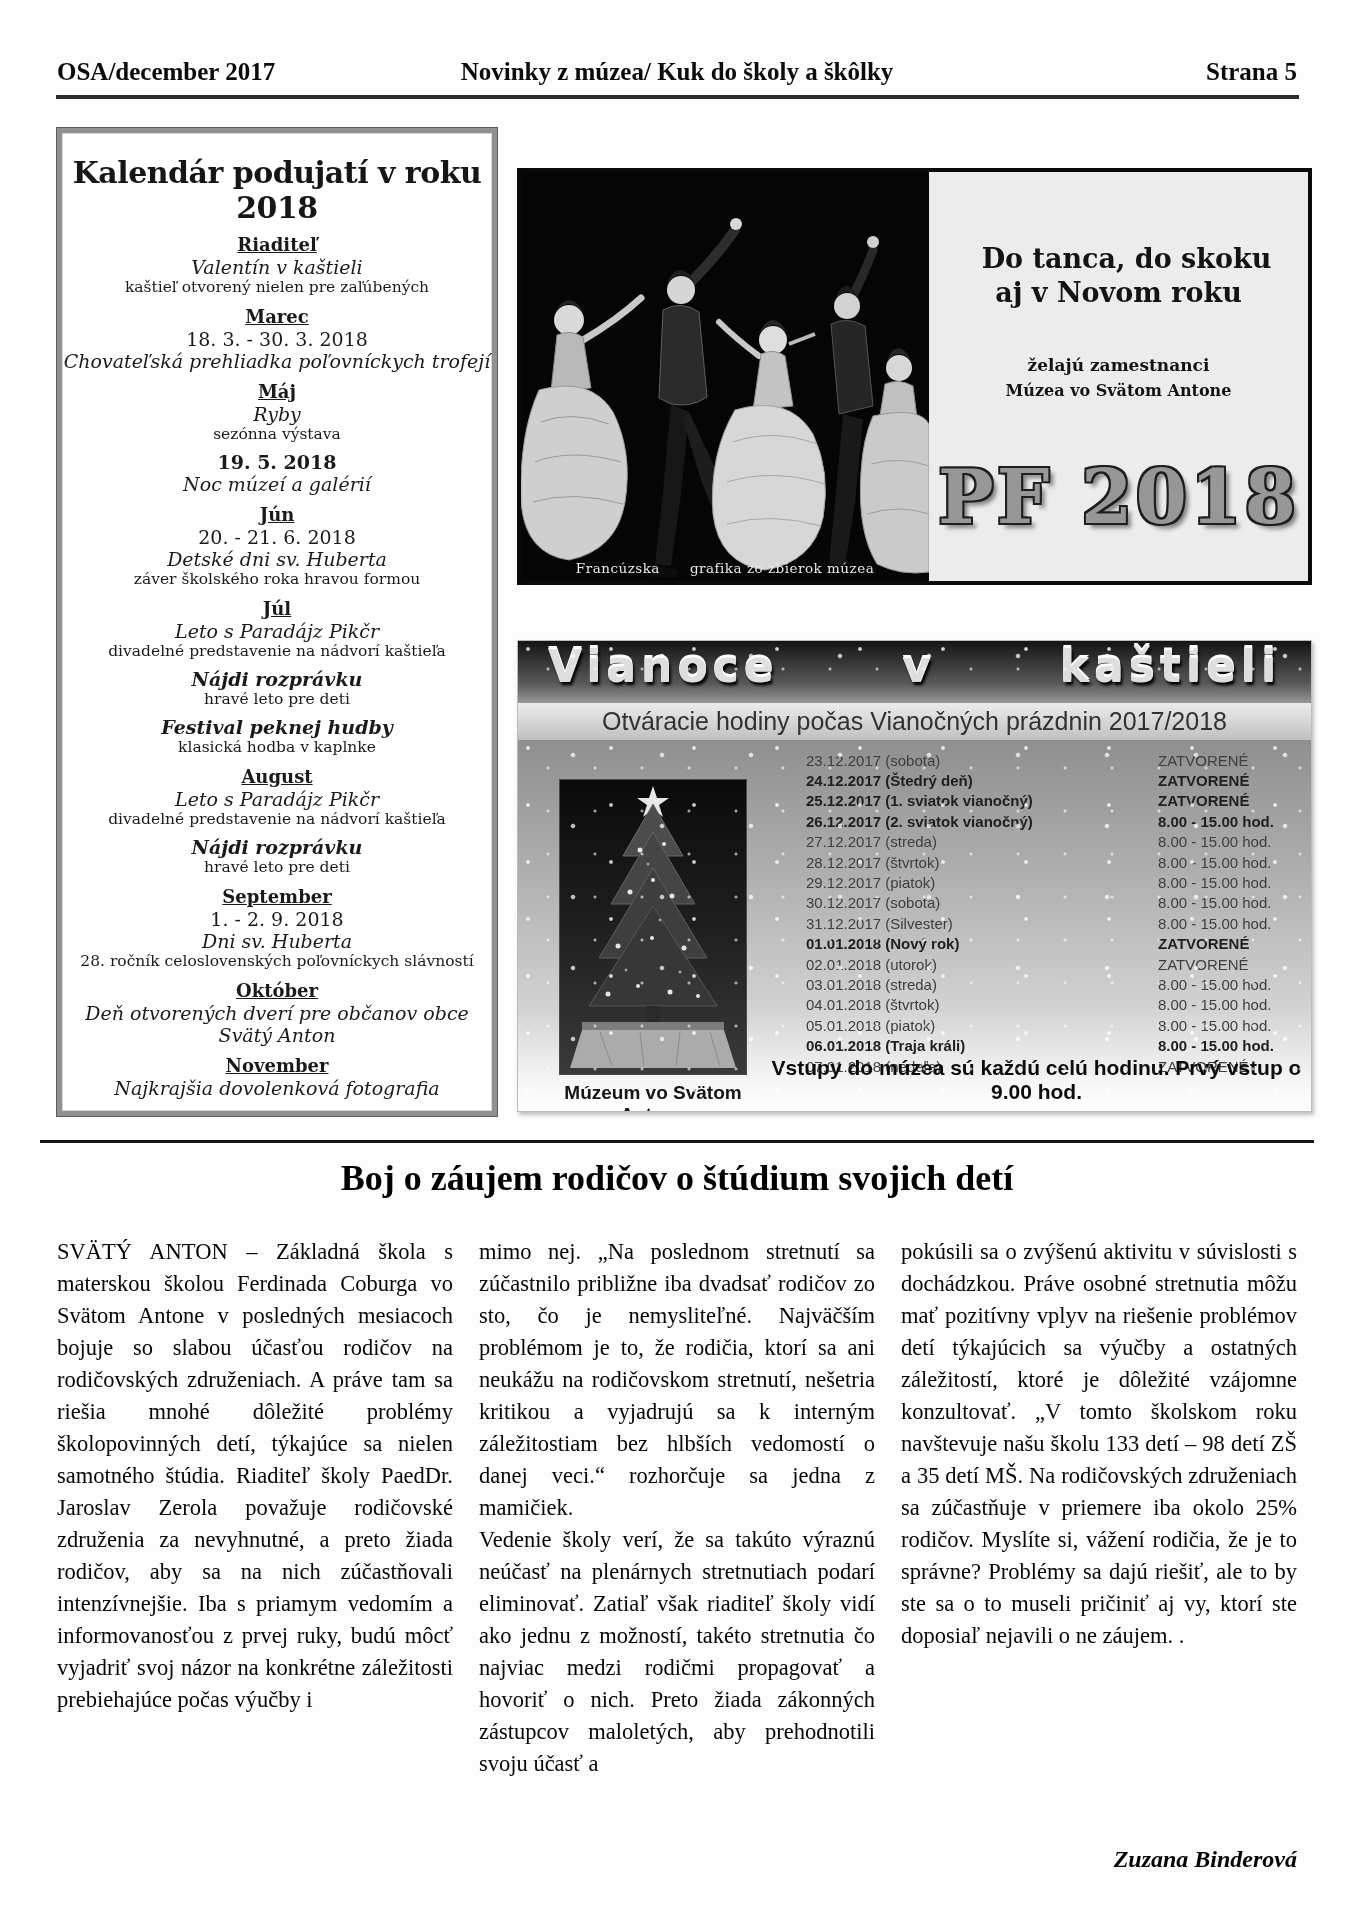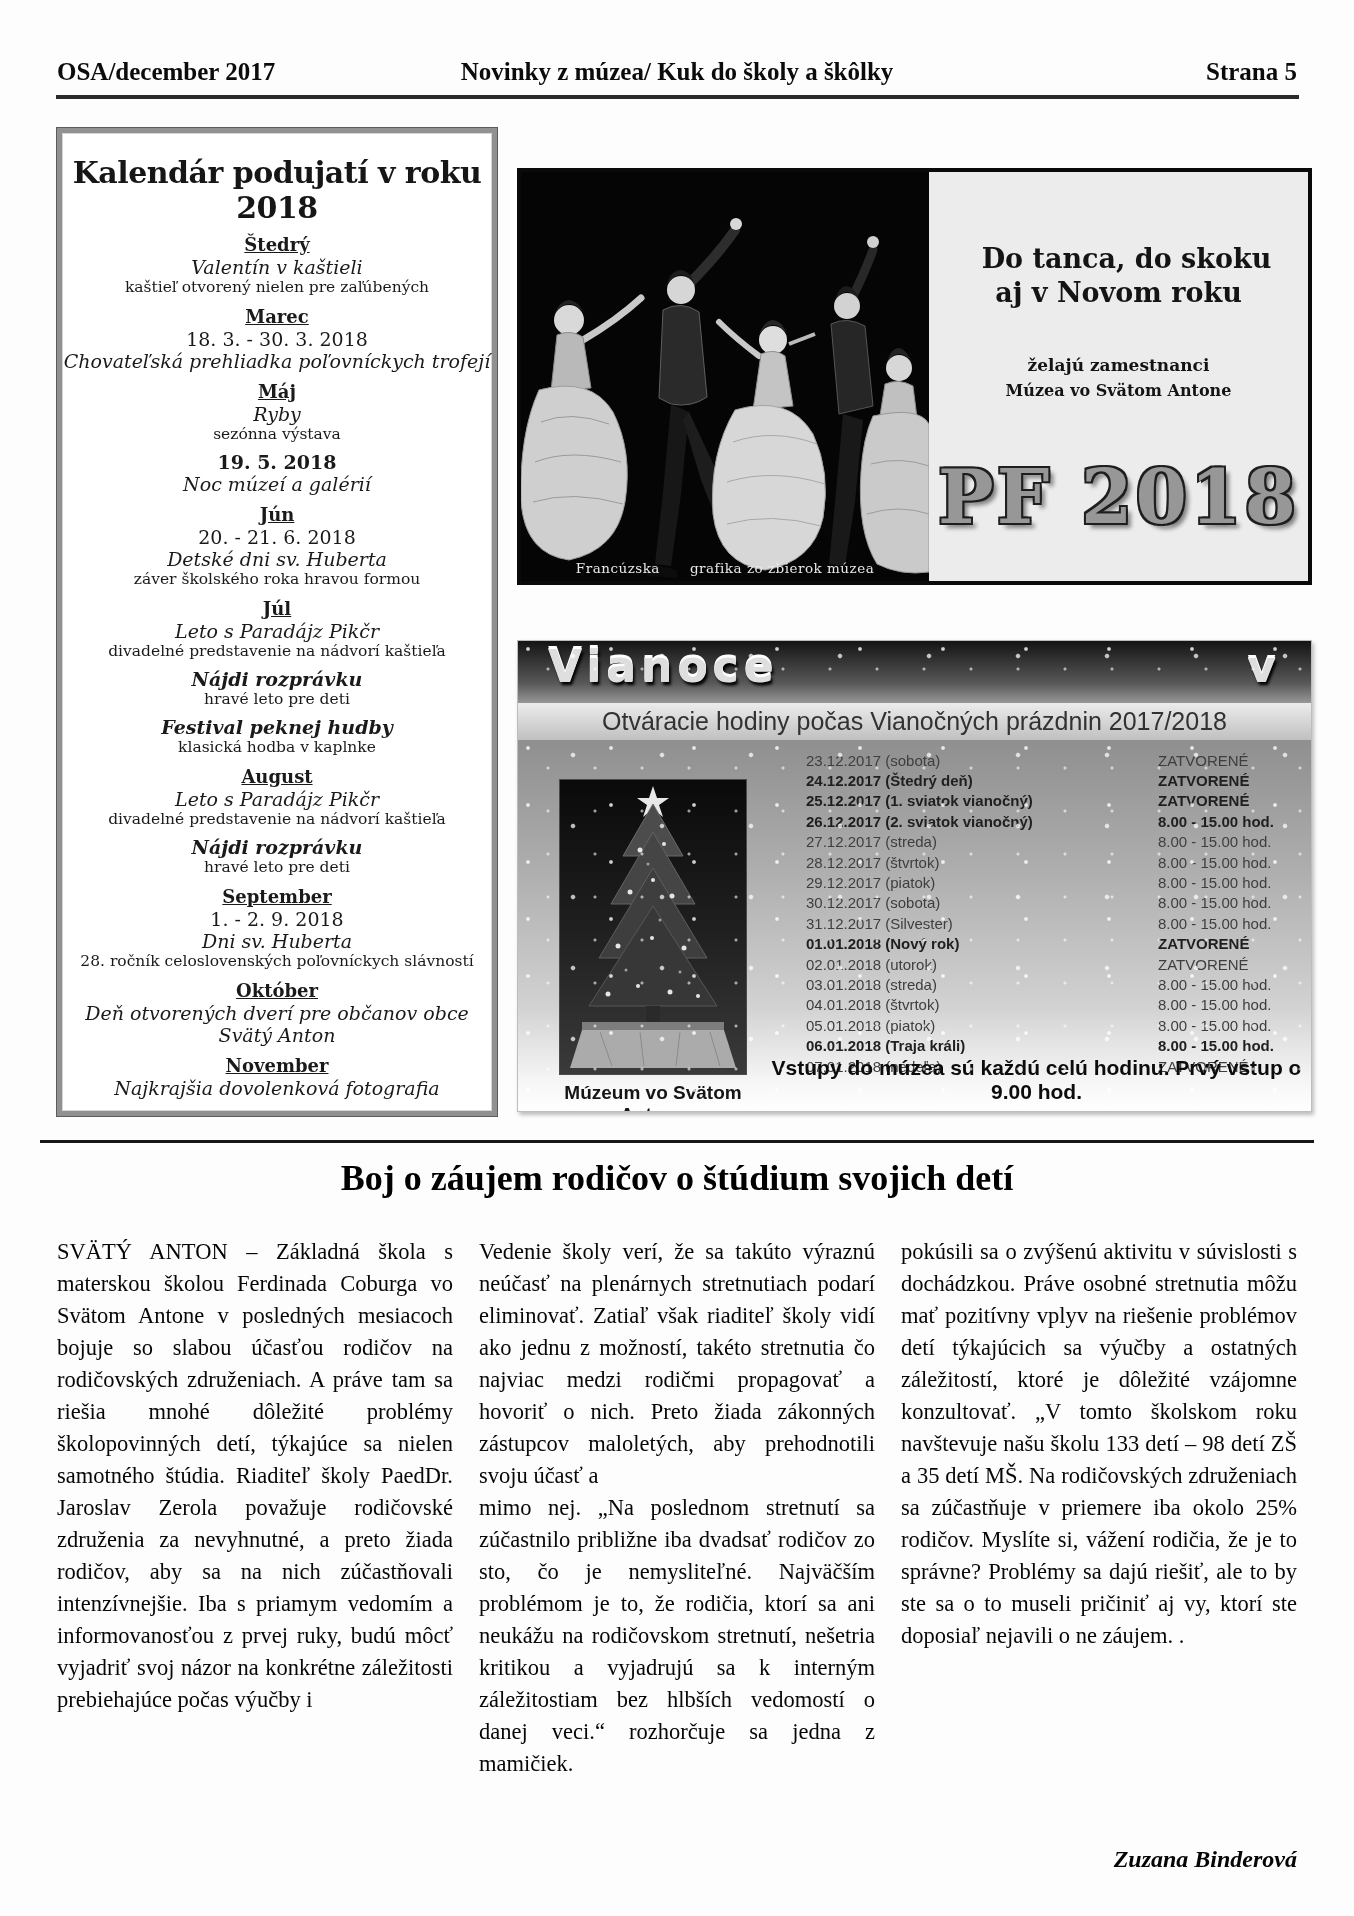--- a/index.html
+++ b/index.html
@@ -91,21 +91,21 @@
   <span class="h-left">OSA/december 2017</span>
   <span class="h-center">Novinky z múzea/ Kuk do školy a škôlky</span>
   <span class="h-right">Strana 5</span>
 </div>
 <div class="header-rule"></div>
 
 <div class="calendar">
   <div class="calendar-title">Kalendár podujatí v roku 2018</div>
   <div>
 
-      <div class="cal-line month gap">Štedrý</div>
+      <div class="cal-line month gap">Riaditeľ</div>
 
       <div class="cal-line event">Valentín v kaštieli</div>
 
       <div class="cal-line desc">kaštieľ otvorený nielen pre zaľúbených</div>
 
       <div class="cal-line month gap">Marec</div>
 
       <div class="cal-line date">18. 3. - 30. 3. 2018</div>
 
       <div class="cal-line event">Chovateľská prehliadka poľovníckych trofejí</div>
@@ -237,20 +237,21 @@
     <div class="g3">želajú zamestnanci</div>
     <div class="g4">Múzea vo Svätom Antone</div>
     <div class="pf">PF 2018</div>
   </div>
 </div>
 
 <div class="xmas">
   <div class="xmas-head snowy">
     <span class="tw">Vianoce</span>
     <span class="tw">v</span>
+    <span class="tw">kaštieli</span>
   </div>
   <div class="xmas-sub">Otváracie hodiny počas Vianočných prázdnin 2017/2018</div>
   <div class="xmas-body snowy">
     <div class="tree-col">
       <div class="tree-photo">
         <svg viewBox="0 0 186 294" preserveAspectRatio="none">
           <defs>
             <linearGradient id="pg" x1="0" y1="0" x2="0" y2="1">
               <stop offset="0" stop-color="#0a0a0a"></stop>
                 <stop offset=".5" stop-color="#1f1f1f"></stop>
@@ -381,22 +382,22 @@
 <div class="divider"></div>
 <div class="headline">Boj o záujem rodičov o štúdium svojich detí</div>
 
 <div class="columns">
   <div class="col">
 
   <p>SVÄTÝ ANTON – Základná škola s materskou školou Ferdinada Coburga vo Svätom Antone v posledných mesiacoch bojuje so slabou účasťou rodičov na rodičovských združeniach. A práve tam sa riešia mnohé dôležité problémy školopovinných detí, týkajúce sa nielen samotného štúdia. Riaditeľ školy PaedDr. Jaroslav Zerola považuje rodičovské združenia za nevyhnutné, a preto žiada rodičov, aby sa na nich zúčastňovali intenzívnejšie. Iba s priamym vedomím a informovanosťou z prvej ruky, budú môcť vyjadriť svoj názor na konkrétne záležitosti prebiehajúce počas výučby i</p>
     </div>
   <div class="col">
 
-  <p>Vedenie školy verí, že sa takúto výraznú neúčasť na plenárnych stretnutiach podarí eliminovať. Zatiaľ však riaditeľ školy vidí ako jednu z možností, takéto stretnutia čo najviac medzi rodičmi propagovať a hovoriť o nich. Preto žiada zákonných zástupcov maloletých, aby prehodnotili svoju účasť a</p>
-      <p>mimo nej. „Na poslednom stretnutí sa zúčastnilo približne iba dvadsať rodičov zo sto, čo je nemysliteľné. Najväčším problémom je to, že rodičia, ktorí sa ani neukážu na rodičovskom stretnutí, nešetria kritikou a vyjadrujú sa k interným záležitostiam bez hlbších vedomostí o danej veci.“ rozhorčuje sa jedna z mamičiek.</p>
+  <p>mimo nej. „Na poslednom stretnutí sa zúčastnilo približne iba dvadsať rodičov zo sto, čo je nemysliteľné. Najväčším problémom je to, že rodičia, ktorí sa ani neukážu na rodičovskom stretnutí, nešetria kritikou a vyjadrujú sa k interným záležitostiam bez hlbších vedomostí o danej veci.“ rozhorčuje sa jedna z mamičiek.</p>
+      <p>Vedenie školy verí, že sa takúto výraznú neúčasť na plenárnych stretnutiach podarí eliminovať. Zatiaľ však riaditeľ školy vidí ako jednu z možností, takéto stretnutia čo najviac medzi rodičmi propagovať a hovoriť o nich. Preto žiada zákonných zástupcov maloletých, aby prehodnotili svoju účasť a</p>
     </div>
   <div class="col">
 
   <p>pokúsili sa o zvýšenú aktivitu v súvislosti s dochádzkou. Práve osobné stretnutia môžu mať pozitívny vplyv na riešenie problémov detí týkajúcich sa výučby a ostatných záležitostí, ktoré je dôležité vzájomne konzultovať. „V tomto školskom roku navštevuje našu školu 133 detí – 98 detí ZŠ a 35 detí MŠ. Na rodičovských združeniach sa zúčastňuje v priemere iba okolo 25% rodičov. Myslíte si, vážení rodičia, že je to správne? Problémy sa dajú riešiť, ale to by ste sa o to museli pričiniť aj vy, ktorí ste doposiaľ nejavili o ne záujem. .</p>
     </div>
 </div>
 
 <div class="author">Zuzana Binderová</div>
 
 </body></html>

